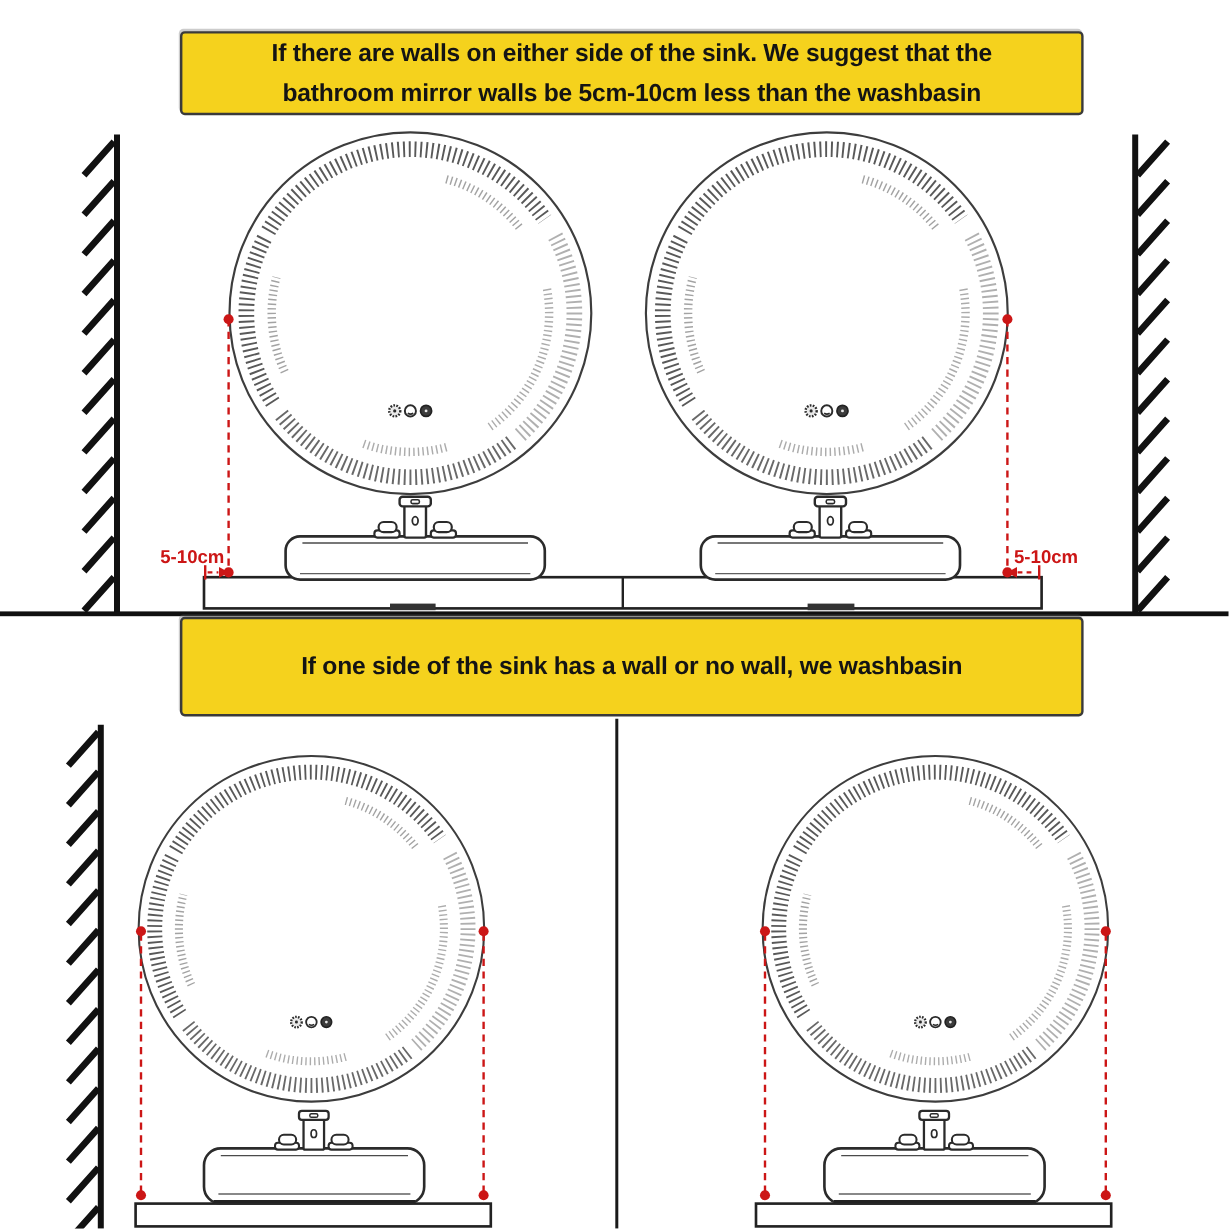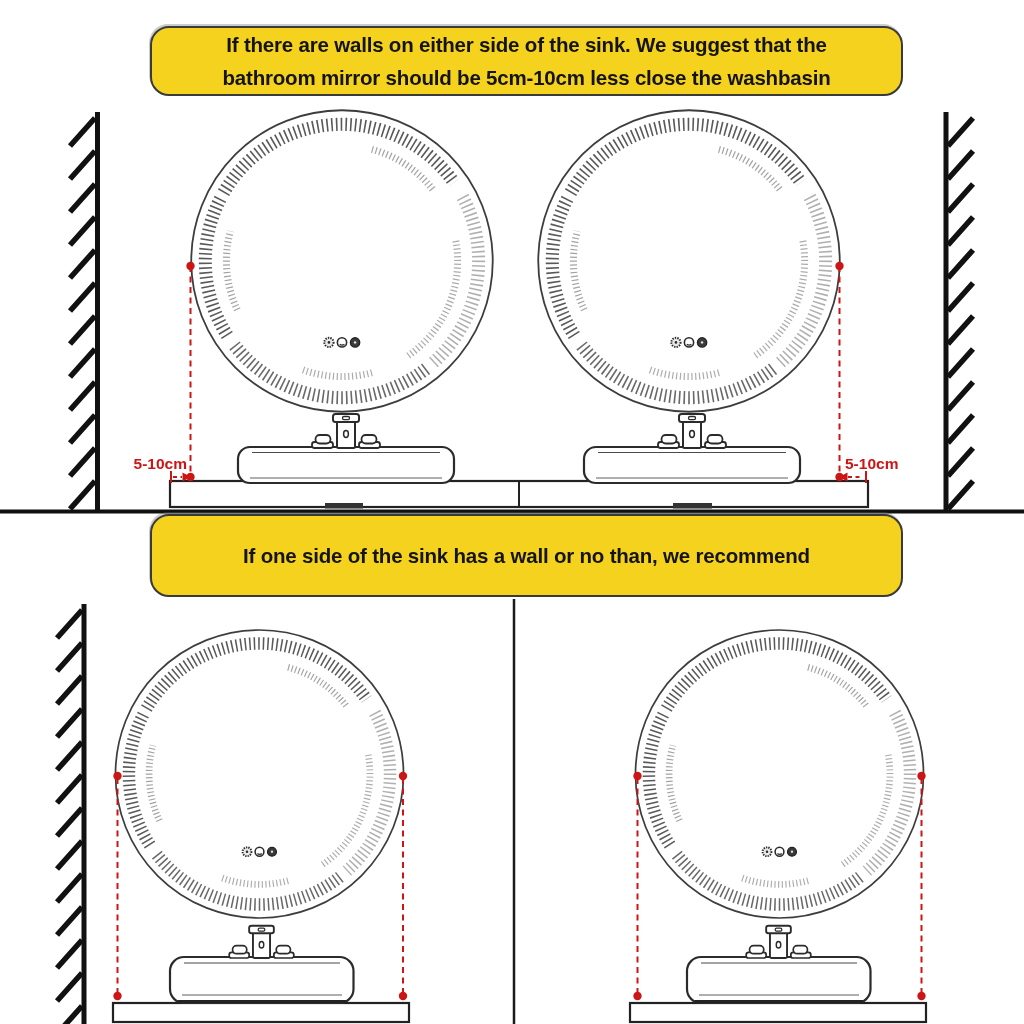--- a/index.html
+++ b/index.html
@@ -3,21 +3,21 @@
 <meta charset="utf-8">
 <style>
   html,body{margin:0;padding:0;background:#ffffff;}
   #canvas{
     position:relative;width:1024px;height:1024px;background:#ffffff;overflow:hidden;
     font-family:"Liberation Sans", sans-serif;
   }
   #scene-svg{position:absolute;left:0;top:0;width:1024px;height:1024px;}
   .banner{
     position:absolute;left:150px;width:753px;box-sizing:border-box;
-    background:#F5D21D;border:2.5px solid #3a3a3a;border-radius:19px;
+    background:#F5D21D;border:2.5px solid #3a3a3a;border-radius:4px;
     display:flex;flex-direction:column;align-items:center;justify-content:center;
     font-weight:bold;font-size:20.5px;line-height:33px;color:#141414;text-align:center;
     letter-spacing:-0.2px;
     box-shadow:-1px -2px 0 rgba(110,110,110,.35);
   }
   #banner-top{top:26px;height:70px;}
   #banner-bottom{top:514px;height:83px;}
   .redlabel{font-weight:bold;font-size:15.5px;font-family:"Liberation Sans",sans-serif;}
 </style>
 </head>
@@ -171,20 +171,20 @@
         <circle cx="637.5" cy="776" r="4.2" stroke="none"></circle>
         <circle cx="921.5" cy="776" r="4.2" stroke="none"></circle>
         <circle cx="637.5" cy="996" r="4.2" stroke="none"></circle>
         <circle cx="921.5" cy="996" r="4.2" stroke="none"></circle>
       </g>
     </g>
   </svg>
 
   <div id="banner-top" class="banner">
     <div>If there are walls on either side of the sink. We suggest that the</div>
-    <div>bathroom mirror should be 5cm-10cm less close the washbasin</div>
+    <div>bathroom mirror walls be 5cm-10cm less than the washbasin</div>
   </div>
 
   <div id="banner-bottom" class="banner">
-    <div>If one side of the sink has a wall or no than, we recommend</div>
+    <div>If one side of the sink has a wall or no wall, we washbasin</div>
   </div>
 
 </div>
 
 </body></html>

